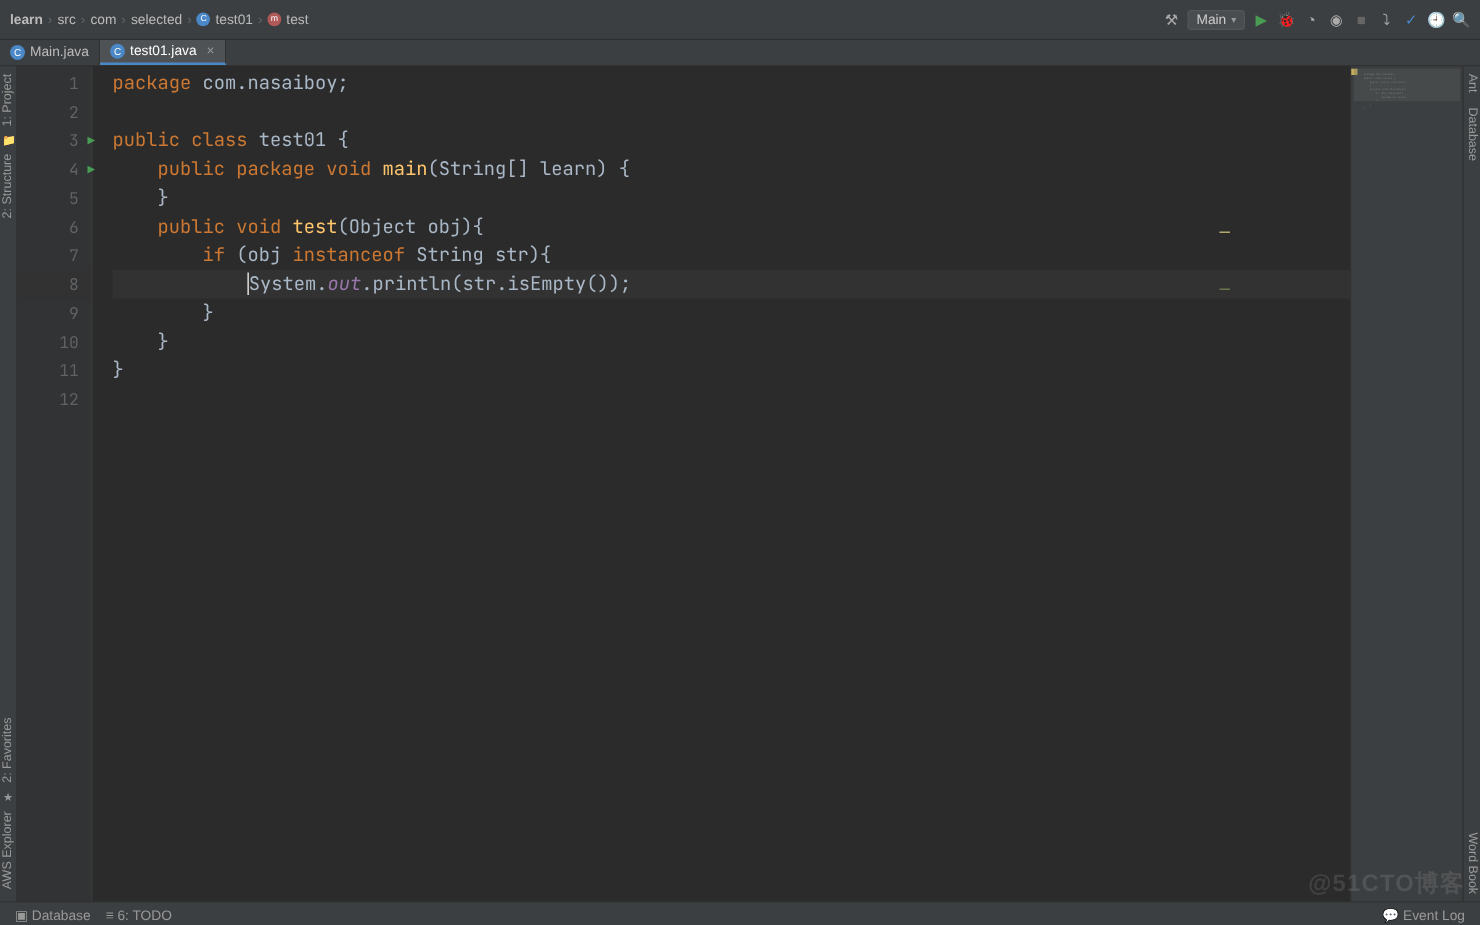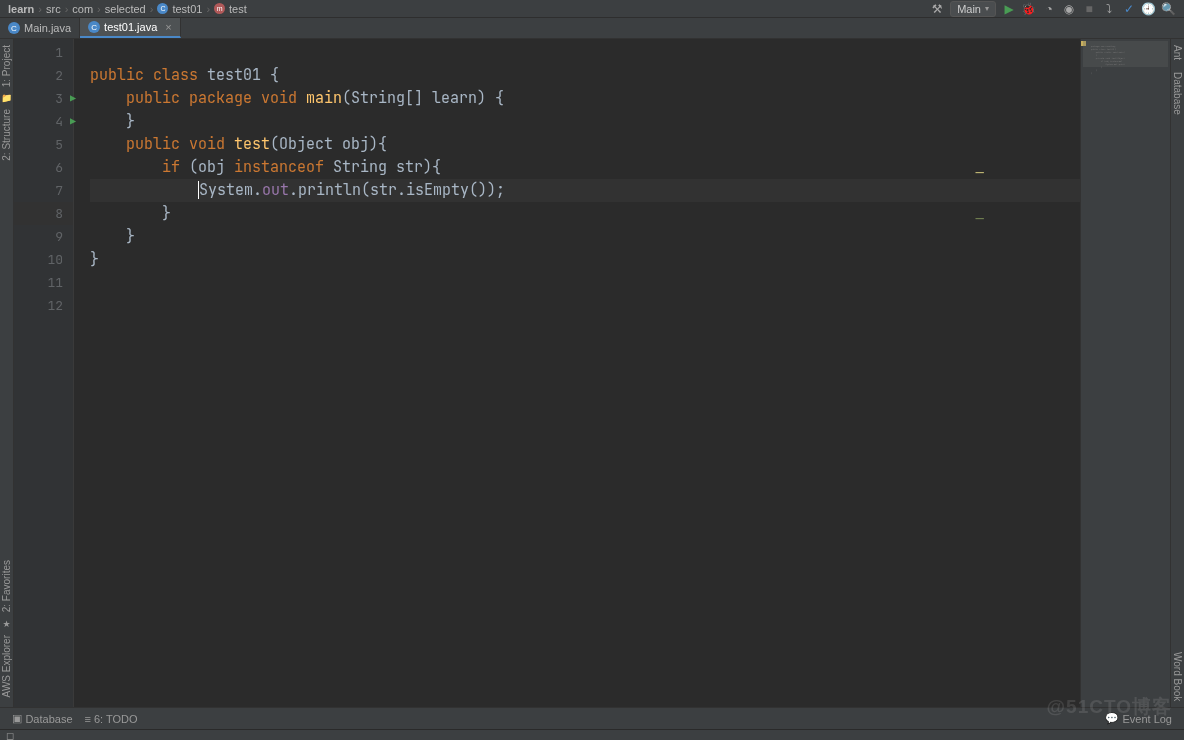--- a/index.html
+++ b/index.html
@@ -7,21 +7,21 @@
   font-family: -apple-system, "Segoe UI", sans-serif;
   background: #2b2b2b;
   color: #a9b7c6;
   width: 1184px;
   height: 740px;
   overflow: hidden;
   position: relative;
   font-size: 12px;
 }
 .topbar {
-  height: 18px;
+  height: 32px;
   background: #3c3f41;
   display: flex;
   align-items: center;
   padding: 0 8px;
   justify-content: space-between;
   border-bottom: 1px solid #2e2e2e;
 }
 .breadcrumbs { display: flex; align-items: center; gap: 4px; font-size: 11px; color: #bbb; }
 .breadcrumbs .sep { color: #666; }
 .breadcrumbs .bc { cursor: pointer; }
@@ -102,21 +102,21 @@
 .code-pane {
   flex: 1; padding-top: 2px; padding-left: 16px;
   font-family: "JetBrains Mono", Consolas, monospace;
   font-size: 15px; line-height: 23px;
   position: relative;
 }
 .code-line { height: 23px; white-space: pre; }
 .code-line.current { background: #323232; }
 .kw { color: #cc7832; }
 .method { color: #ffc66d; }
-.field { color: #9876aa; }
+.field { color: #9876aa; font-style: italic; }
 .plain { color: #a9b7c6; }
 .caret {
   display: inline-block; width: 1px; height: 18px;
   background: #fff; vertical-align: middle;
   position: relative; top: -1px;
 }
 .minimap {
   width: 90px; background: #3c3f41;
   border-left: 1px solid #323232;
   position: relative;
@@ -259,20 +259,21 @@
           <span>10</span>
         </div>
       <div class="gutter-row">
           <span>11</span>
         </div>
       <div class="gutter-row">
           <span>12</span>
         </div>
     </div>
     <div class="code-pane">
+      <div class="code-line"><span class="kw">package</span><span class="plain"> com.nasaiboy;</span></div>
       <div class="code-line"></div>
       <div class="code-line"><span class="kw">public class</span><span class="plain"> test01 {</span></div>
       <div class="code-line"><span class="plain">    </span><span class="kw">public package void</span><span class="method"> main</span><span class="plain">(String[] learn) {</span></div>
       <div class="code-line"><span class="plain">    }</span></div>
       <div class="code-line"><span class="plain">    </span><span class="kw">public void</span><span class="method"> test</span><span class="plain">(Object obj){</span><span class="warning-mark" style="top:122px">—</span></div>
       <div class="code-line"><span class="plain">        </span><span class="kw">if</span><span class="plain"> (obj </span><span class="kw">instanceof</span><span class="plain"> String str){</span></div>
       <div class="code-line current"><span class="plain">            </span><span class="caret"></span><span class="plain">System.</span><span class="field">out</span><span class="plain">.println(str.isEmpty());</span><span class="warning-mark" style="top:168px;color:#6e7c4f">—</span></div>
       <div class="code-line"><span class="plain">        }</span></div>
       <div class="code-line"><span class="plain">    }</span></div>
       <div class="code-line"><span class="plain">}</span></div>

